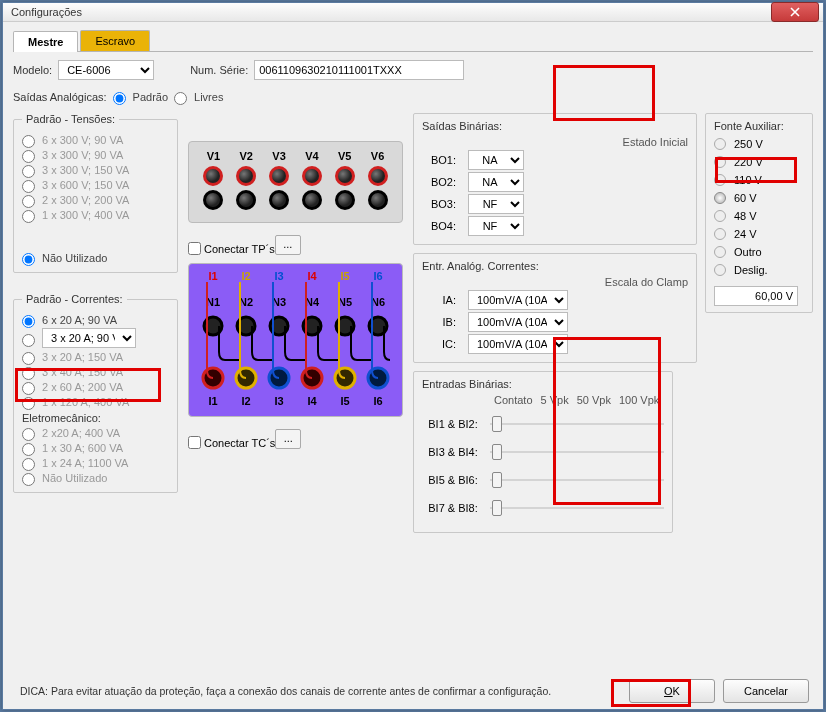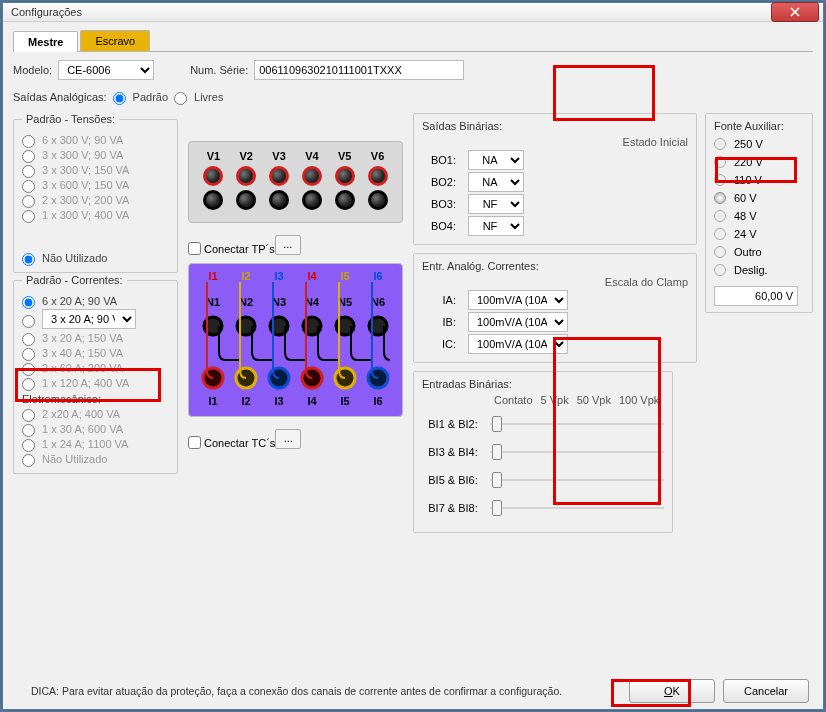--- a/index.html
+++ b/index.html
@@ -12,21 +12,21 @@
 .tabs { display: flex; border-bottom: 1px solid #b5b5b5; margin-bottom: 8px; }
 .tab { padding: 4px 14px; border: 1px solid #b5b5b5; border-bottom: none; background: #eab308; margin-right: 2px; border-radius: 2px 2px 0 0; cursor: pointer; }
 .tab.active { background: #fff; font-weight: bold; position: relative; top: 1px; }
 .row { display: flex; align-items: center; gap: 6px; margin-bottom: 8px; }
 .label { color: #333; }
 select, input[type="text"] { border: 1px solid #bbb; background: #fff; padding: 2px 4px; height: 20px; }
 select { cursor: pointer; }
 input[type="radio"], input[type="checkbox"] { margin-right: 3px; position: relative; top: 2px; }
 .radio-line { display: flex; align-items: center; gap: 4px; margin: 2px 0; color: #444; }
 .radio-line.disabled { color: #999; }
-fieldset { border: 1px solid #c8c8c8; border-radius: 2px; padding: 6px 8px; margin-bottom: 1px; }
+fieldset { border: 1px solid #c8c8c8; border-radius: 2px; padding: 6px 8px; margin-bottom: 20px; }
 legend { padding: 0 4px; color: #333; }
 .main-layout { display: flex; gap: 10px; }
 .col-left { width: 165px; }
 .col-mid { width: 215px; display: flex; flex-direction: column; gap: 8px; }
 .col-right { flex: 1; display: flex; gap: 8px; }
 .diagram { background: #d9d9d9; border: 1px solid #bbb; border-radius: 4px; padding: 8px; }
 .d-row { display: flex; justify-content: space-around; margin: 4px 0; }
 .jack { width: 20px; height: 20px; border-radius: 50%; border: 3px solid #000; background: radial-gradient(circle at 35% 35%, #777, #222 60%); }
 .jack.red { border-color: #d02020; }
 .lbl-row { display: flex; justify-content: space-around; font-weight: bold; }
@@ -42,21 +42,21 @@
 .slider-row { display: flex; align-items: center; gap: 6px; margin: 8px 0; }
 .slider-row .k { width: 62px; text-align: center; }
 .slider { flex: 1; height: 20px; position: relative; }
 .slider-track { position: absolute; top: 9px; left: 0; right: 0; height: 2px; background: #d4d4d4; }
 .slider-thumb { position: absolute; top: 2px; width: 10px; height: 16px; background: #f4f4f4; border: 1px solid #888; border-radius: 2px; }
 .fa-col { width: 108px; }
 .fa-item { display: flex; align-items: center; gap: 8px; margin: 6px 0; }
 .fa-item .dot { width: 12px; height: 12px; border-radius: 6px; background: #eee; border: 1px solid #aaa; }
 .fa-item.sel .dot { background: radial-gradient(circle, #fff 0%, #ccc 60%); border: 1px solid #888; }
 .fa-input { width: 84px; height: 20px; border: 1px solid #bbb; padding: 2px 4px; text-align: right; background: #fff; margin-top: 4px; }
-.footer { position: absolute; bottom: 6px; left: 28px; right: 14px; display: flex; align-items: center; }
+.footer { position: absolute; bottom: 6px; left: 17px; right: 14px; display: flex; align-items: center; }
 .footer .hint { flex: 1; color: #333; font-size: 10.5px; }
 .btn { width: 86px; height: 24px; border: 1px solid #999; background: linear-gradient(#fdfdfd,#e4e4e4); border-radius: 3px; margin-left: 8px; cursor: pointer; }
 .hl { position: absolute; border: 3px solid #e00000; pointer-events: none; z-index: 10; }
 .hl1 { top: 43px; left: 550px; width: 102px; height: 56px; }
 .hl2 { top: 346px; left: 12px; width: 146px; height: 34px; }
 .hl3 { top: 315px; left: 550px; width: 108px; height: 168px; }
 .hl4 { top: 135px; left: 712px; width: 82px; height: 26px; }
 .hl5 { bottom: 2px; left: 608px; width: 80px; height: 28px; }
 </style>
 </head>

